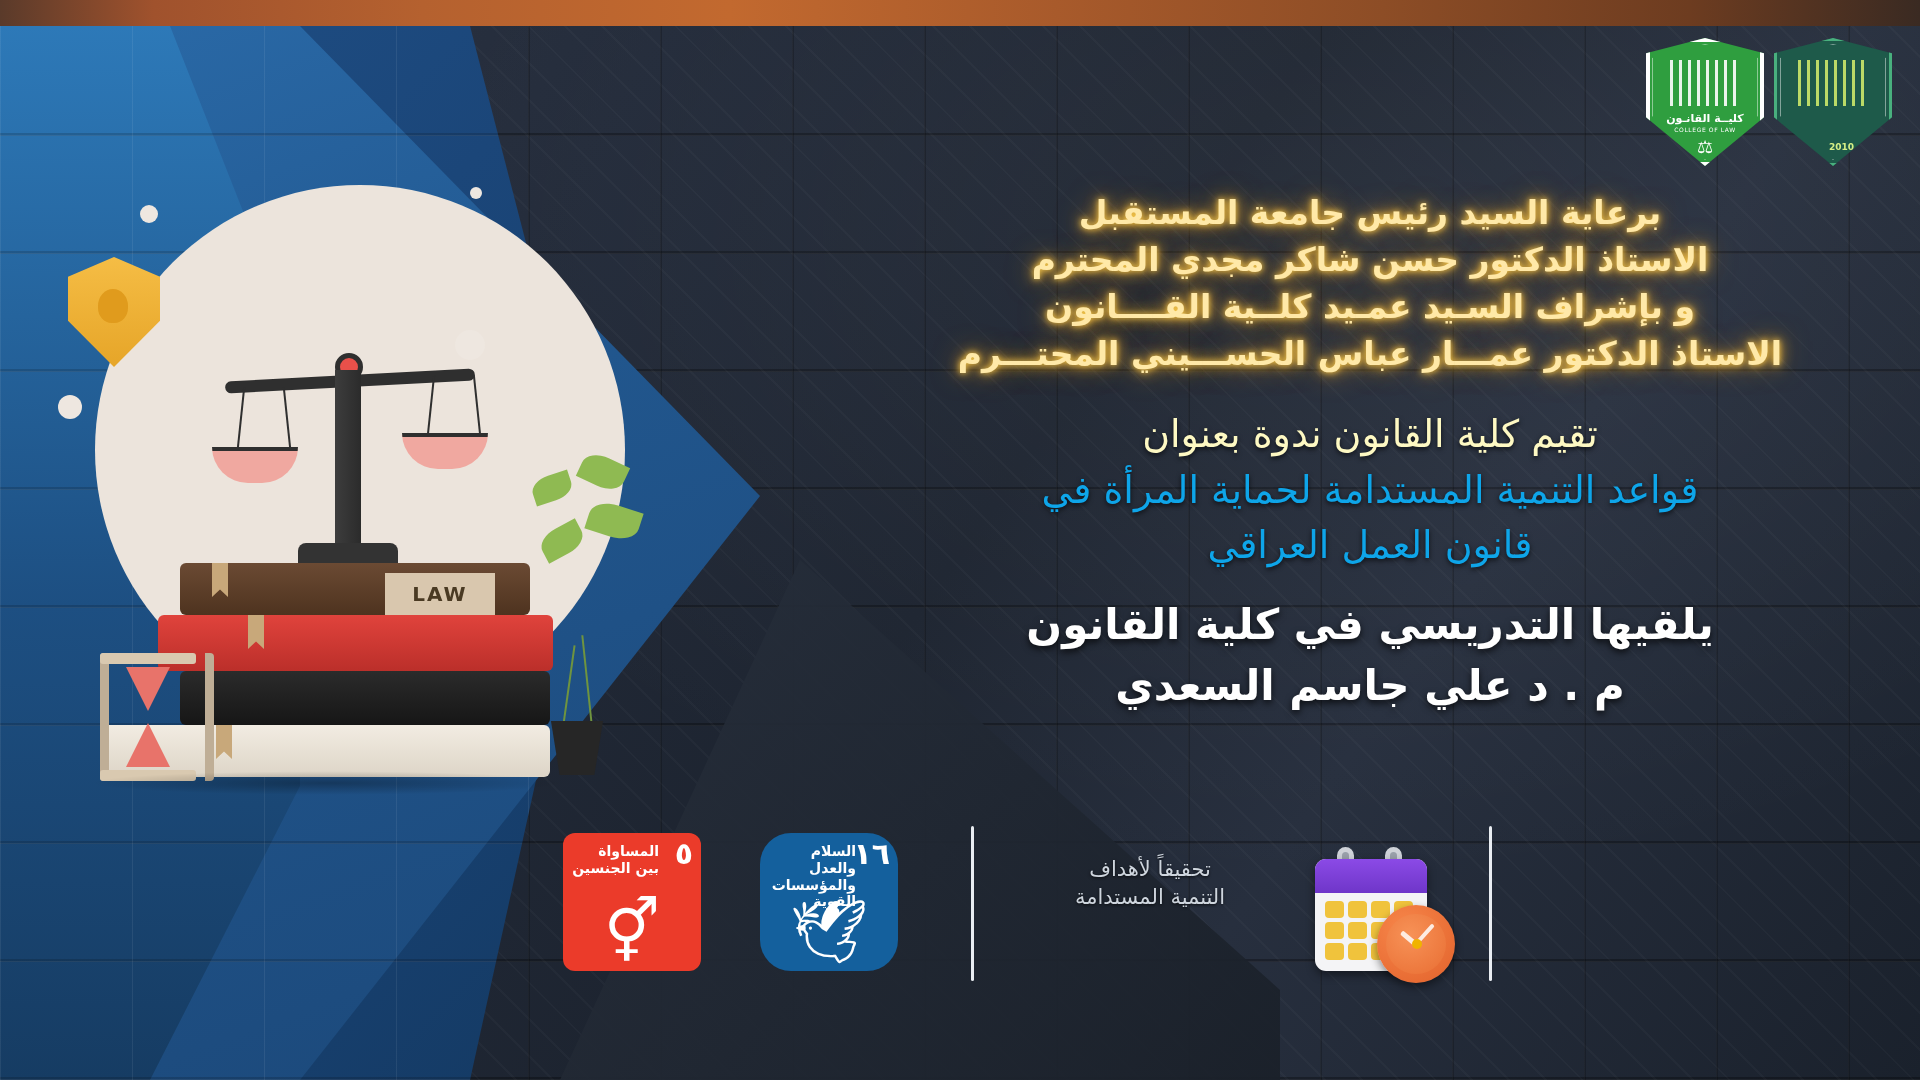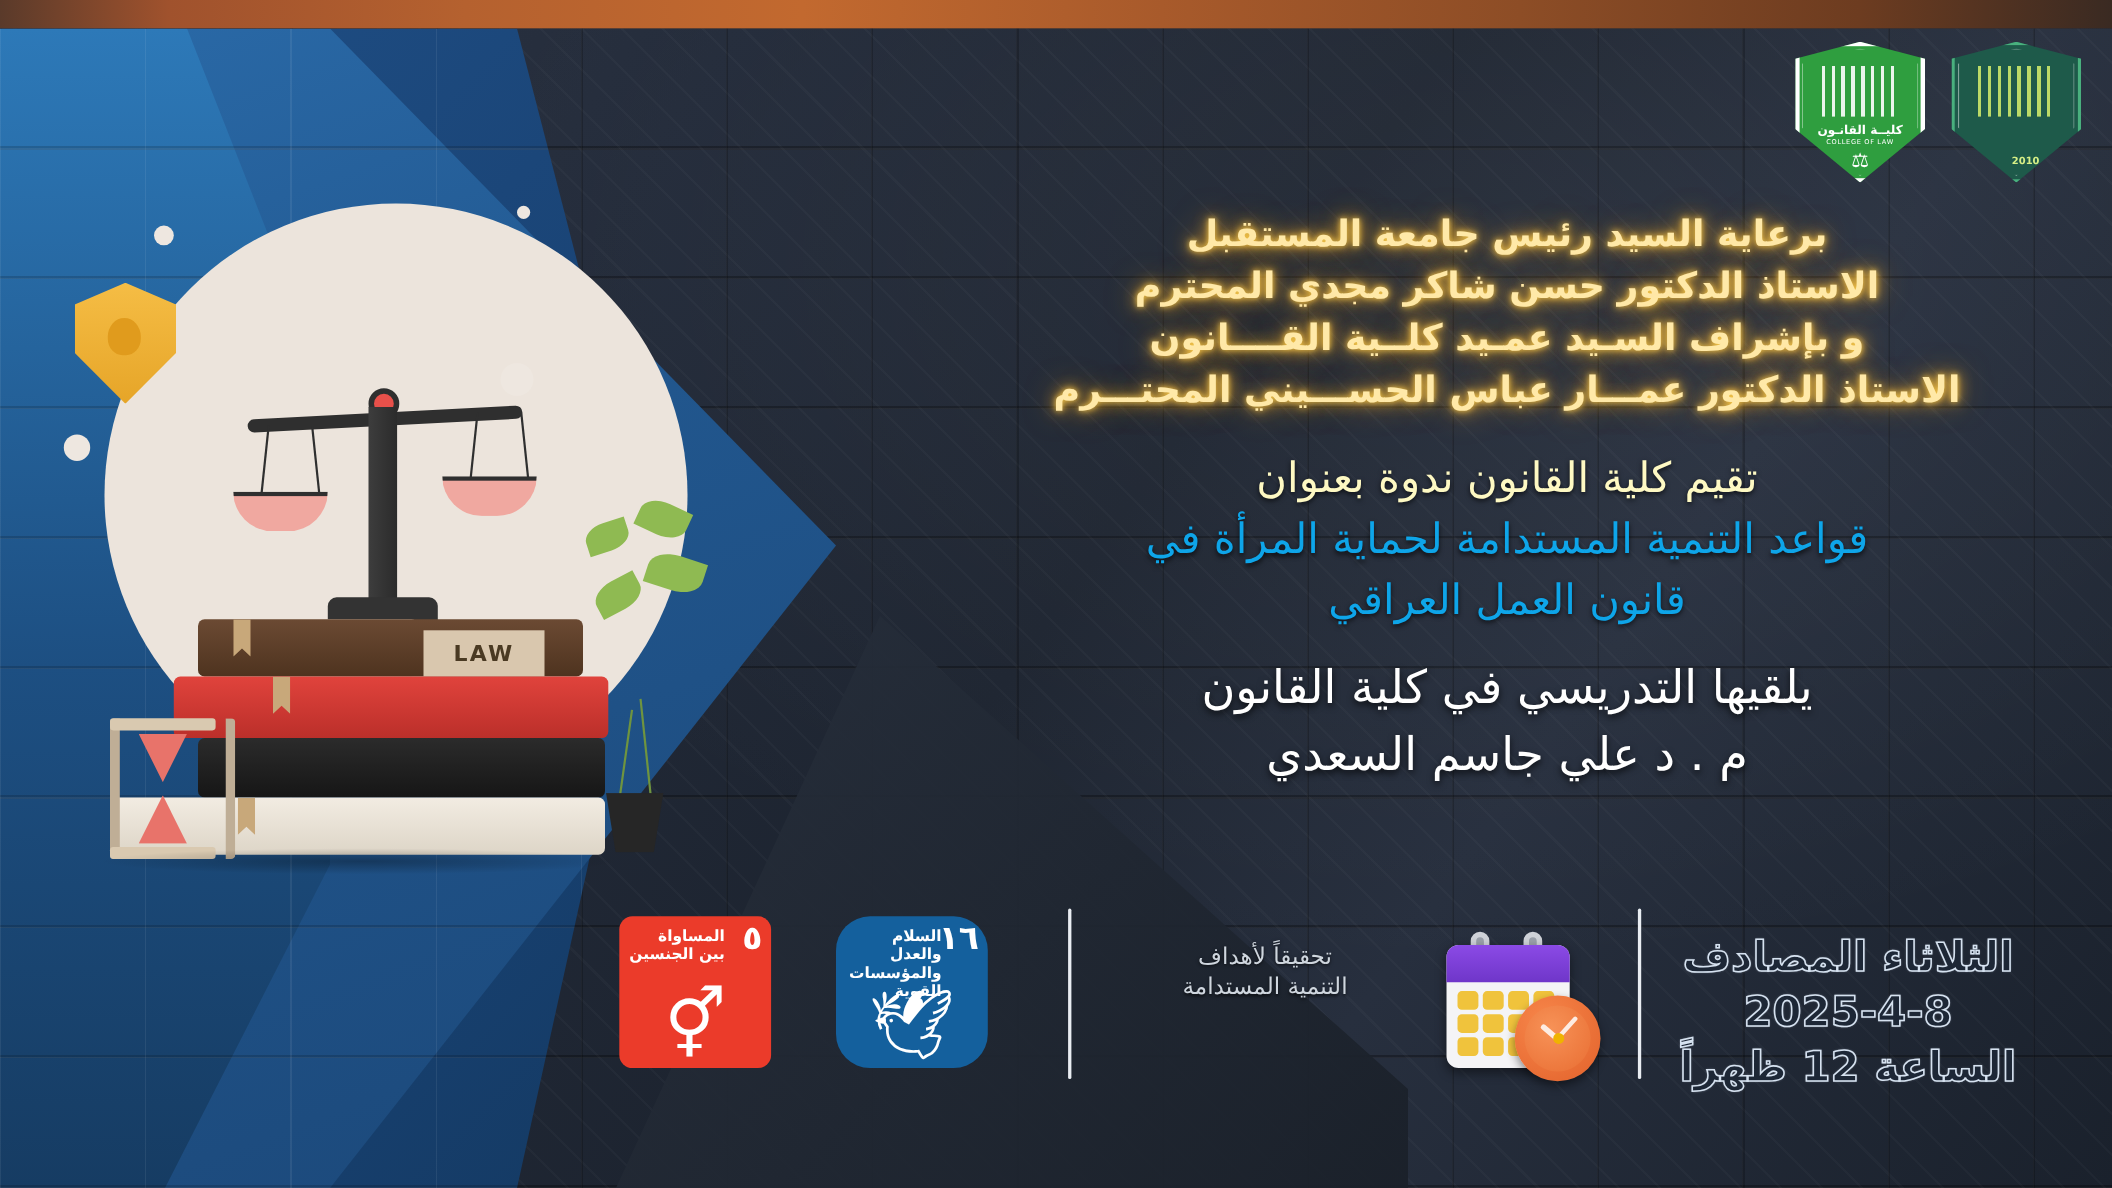--- a/index.html
+++ b/index.html
@@ -87,21 +87,21 @@
   .hg-cap{position:absolute;left:0;width:96px;height:11px;background:#d9c9b0;border-radius:3px;}
   .hg-sand{position:absolute;left:26px;width:44px;height:44px;background:#e8736a;}
   .plant-pot{position:absolute;left:506px;top:546px;width:62px;height:54px;background:#262626;
     clip-path:polygon(8% 0,92% 0,78% 100%,22% 100%);}
   .leaf{position:absolute;background:#8fba52;border-radius:50% 0 50% 0;}
   .stem{position:absolute;width:2px;background:#6f943f;}
   .shadow-ell{position:absolute;left:48px;top:596px;width:480px;height:24px;border-radius:50%;
     background:radial-gradient(ellipse,rgba(0,0,0,.30),rgba(0,0,0,0) 70%);}
 
   
-  .logos{position:absolute;top:38px;right:28px;display:flex;gap:24px;align-items:flex-end;}
+  .logos{position:absolute;top:38px;right:28px;display:flex;gap:10px;align-items:flex-end;}
   .crest{position:relative;width:118px;height:128px;}
   .crest .body{position:absolute;inset:0;clip-path:polygon(50% 0,100% 12%,100% 62%,50% 100%,0 62%,0 12%);}
   .crest1 .body{background:#2f9e3f;border:4px solid #ffffff;box-sizing:border-box;}
   .crest2 .body{background:#1e5a4a;border:3px solid #49b07e;box-sizing:border-box;}
   .crest .zig{position:absolute;left:24px;top:22px;width:70px;height:46px;
     background:repeating-linear-gradient(90deg,#fff 0 3px,transparent 3px 9px);opacity:.9;}
   .crest2 .zig{background:repeating-linear-gradient(90deg,#cde86a 0 3px,transparent 3px 9px);}
   .crest .nm{position:absolute;left:0;right:0;top:74px;text-align:center;color:#fff;font-size:11px;font-weight:700;}
   .crest .nm2{position:absolute;left:0;right:0;top:88px;text-align:center;color:#fff;font-size:6px;letter-spacing:.6px;}
   .crest .yr{position:absolute;left:17px;right:0;bottom:14px;text-align:center;font-size:9px;color:#d7ef86;font-weight:700;}
@@ -117,21 +117,21 @@
     text-shadow:0 0 6px #ffcf4d,0 0 14px #e8a32a,0 0 28px rgba(232,163,42,.65);
     letter-spacing:.4px;}
   .neon div{white-space:nowrap;}
 
   .seminar{margin-top:30px;}
   .seminar .w{color:#fef9c3;font-size:38px;line-height:1.45;font-weight:500;
     text-shadow:0 2px 5px rgba(0,0,0,.7);}
   .seminar .g{color:#0ea5e9;font-size:38px;line-height:1.45;font-weight:500;
     text-shadow:0 2px 5px rgba(0,0,0,.7);}
 
-  .speaker{margin-top:22px;color:#ffffff;font-size:42px;line-height:1.45;font-weight:400;
+  .speaker{margin-top:22px;color:#ffffff;font-size:42px;line-height:1.45;font-weight:700;
     text-shadow:0 3px 7px rgba(0,0,0,.75);}
 
   
   .sdg{position:absolute;left:563px;top:833px;width:138px;height:138px;border-radius:12px;
     background:#eb3b2a;color:#fff;}
   .sdg.s16{left:760px;background:#14609d;border-radius:31px;}
   .sdg .num{position:absolute;top:6px;right:8px;font-size:30px;font-weight:700;line-height:1;}
   .sdg .lbl{position:absolute;top:10px;right:42px;left:8px;text-align:right;direction:rtl;
     font-size:14px;line-height:1.2;font-weight:700;}
   .sdg .gly{position:absolute;left:0;right:0;bottom:8px;text-align:center;font-size:62px;line-height:1;}
@@ -308,19 +308,14 @@
     </div>
     <div class="clock">
       <div class="hand h-h"></div>
         <div class="hand h-m"></div>
         <div class="pivot"></div>
     </div>
   </div>
 
   <div class="divider d2"></div>
 
-  <div class="datetxt">
-    <div>الثلاثاء المصادف</div>
-    <div class="num">2025-4-8</div>
-    <div>الساعة 12 ظهراً</div>
-  </div>
 
 </div>
 
 </body></html>

